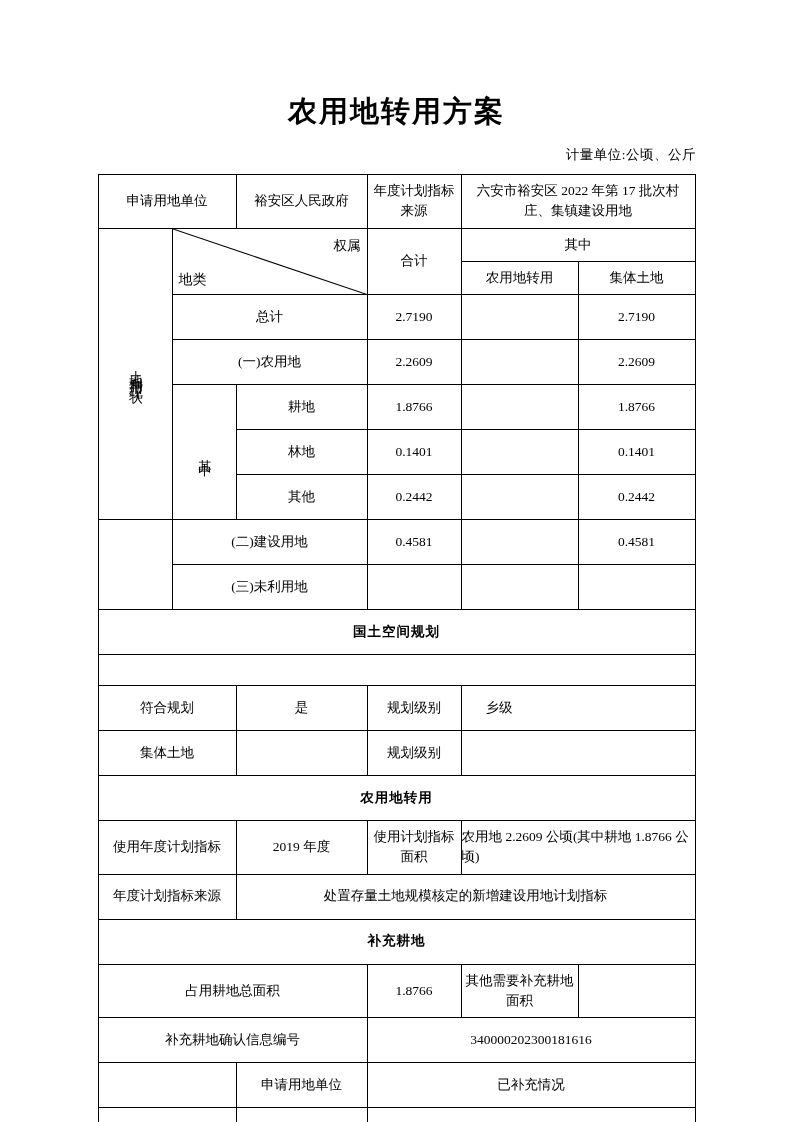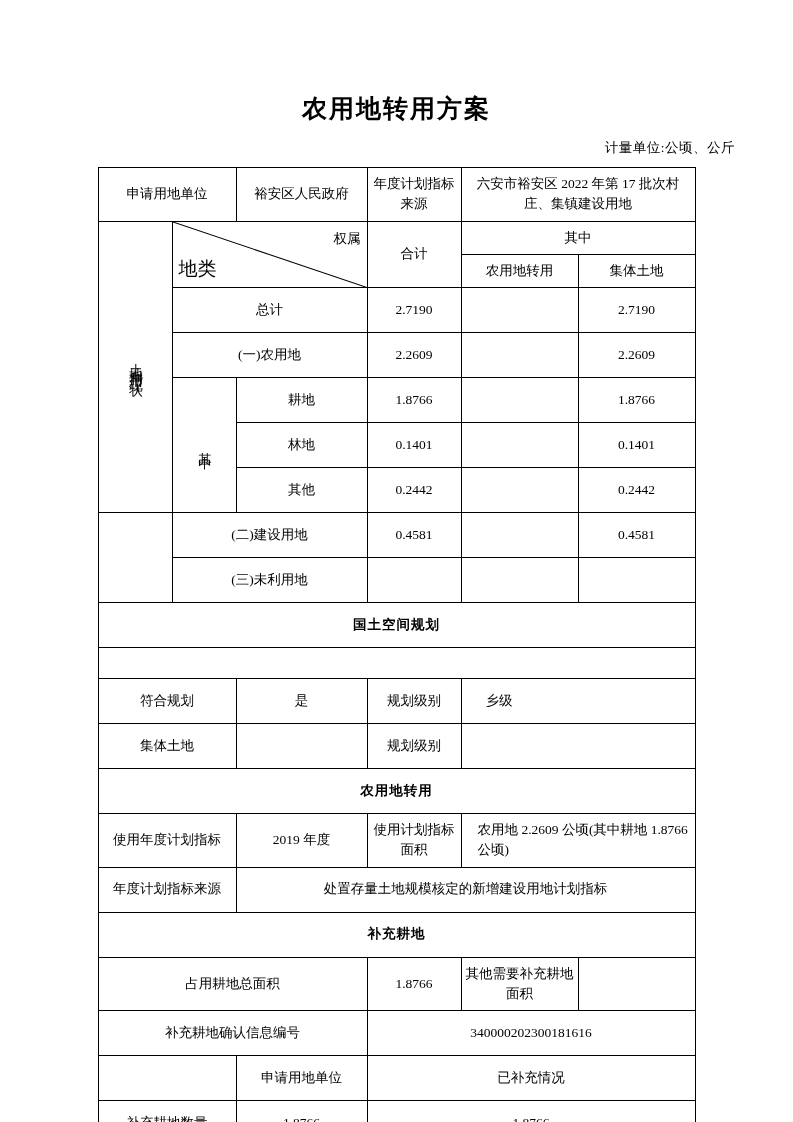--- a/index.html
+++ b/index.html
@@ -16,31 +16,31 @@
   }
   .page {
     position: relative;
     width: 793px;
     height: 1122px;
     box-sizing: border-box;
     padding: 0;
   }
   .doc-title {
     text-align: center;
-    font-size: 25px;
+    font-size: 29px;
     font-weight: bold;
     letter-spacing: 2px;
     margin-top: 92px;
     font-family: "Liberation Serif", "DejaVu Serif", serif;
   }
   .unit-line {
     text-align: right;
     font-size: 13.5px;
     margin-top: 14px;
-    margin-right: 58px;
+    margin-right: 97px;
     letter-spacing: 0.5px;
   }
   table.main {
     border-collapse: collapse;
     margin: 10px auto 0 auto;
     width: 597px;
     table-layout: fixed;
   }
   table.main td {
     border: 1px solid #000000;
@@ -80,21 +80,21 @@
   .diag .tr-label {
     position: absolute;
     right: 6px;
     top: 7px;
     font-size: 13.5px;
   }
   .diag .bl-label {
     position: absolute;
     left: 6px;
     bottom: 4px;
-    font-size: 19px;
+    font-size: 14px;
   }
 </style>
 </head>
 <body>
 
 <div class="page">
 
   <div class="doc-title">农用地转用方案</div>
   <div class="unit-line">计量单位:公顷、公斤</div>
 
@@ -207,21 +207,21 @@
       <td colspan="2" style="text-align:left; padding-left:10px;"></td>
     </tr>
 
     <tr>
       <td colspan="6" class="section-title tall">农用地转用</td>
     </tr>
     <tr>
       <td colspan="2">使用年度计划指标</td>
       <td>2019 年度</td>
       <td>使用计划指标面积</td>
-      <td colspan="2" style="text-align:left; padding-left:16px;">农用地 2.2609 公顷(其中耕地 1.8766 公顷)</td>
+      <td colspan="2" style="text-align:left; padding-left:0;">农用地 2.2609 公顷(其中耕地 1.8766 公顷)</td>
     </tr>
     <tr>
       <td colspan="2" class="tall">年度计划指标来源</td>
       <td colspan="4">处置存量土地规模核定的新增建设用地计划指标</td>
     </tr>
 
     <tr>
       <td colspan="6" class="section-title tall">补充耕地</td>
     </tr>
     <tr>

